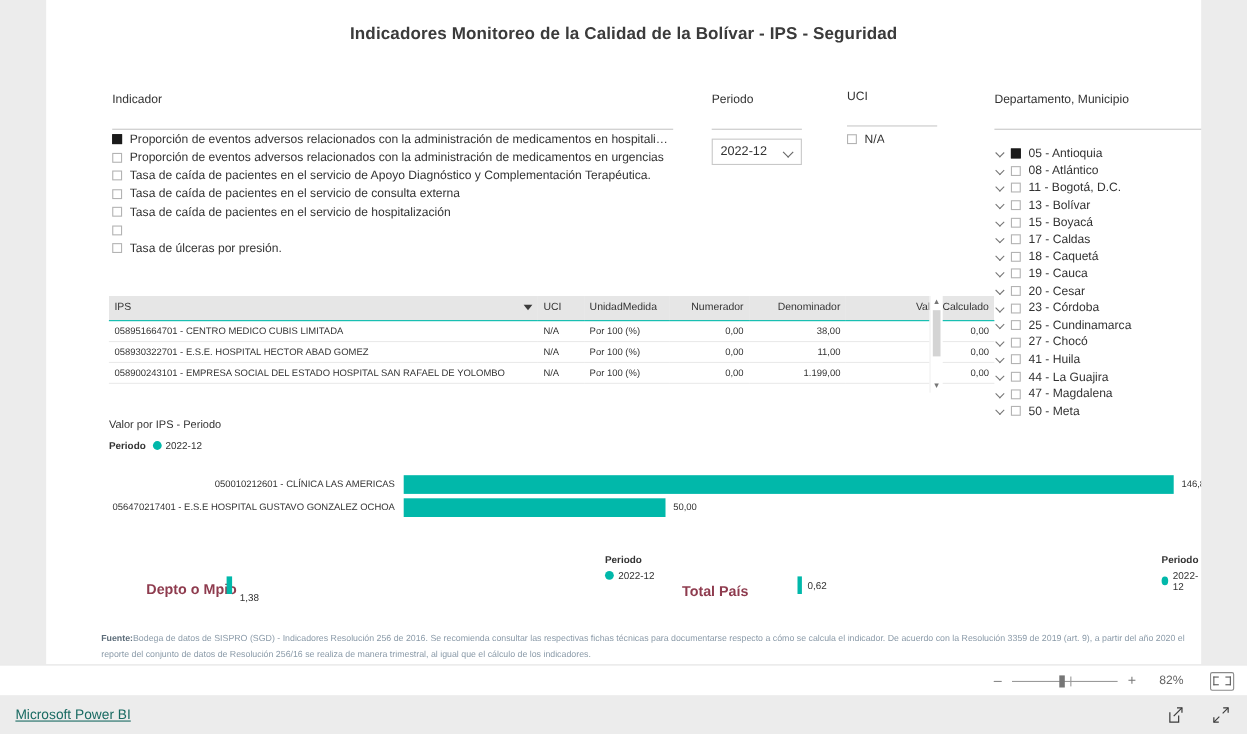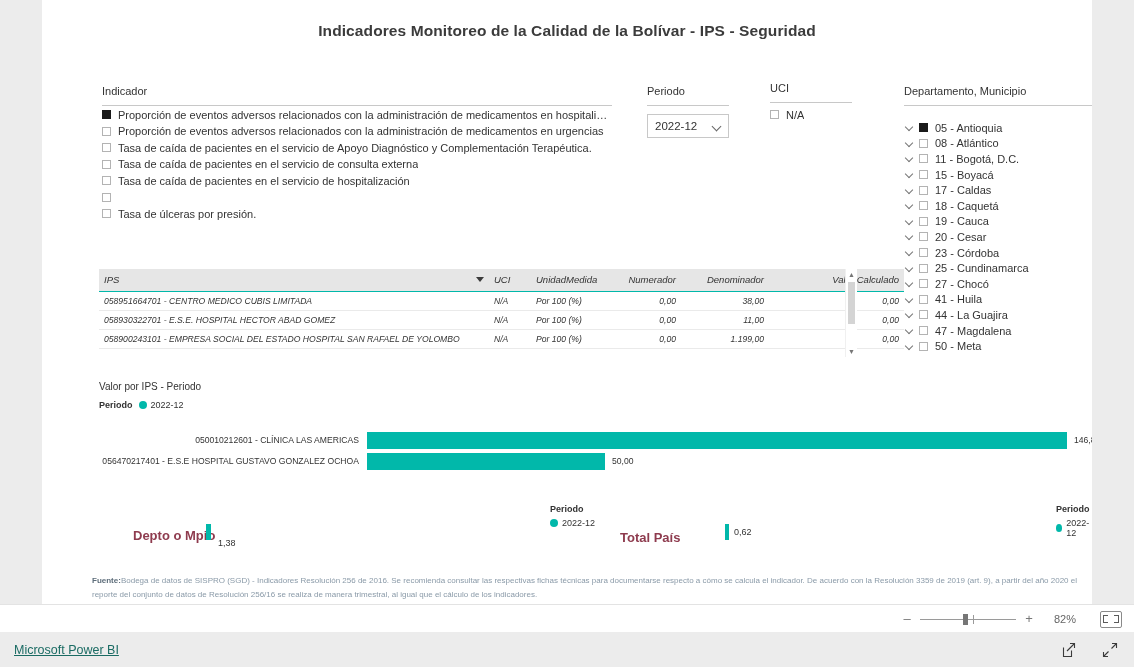--- a/index.html
+++ b/index.html
@@ -37,21 +37,21 @@
     font-size: 15.5px;
     font-weight: bold;
     color: #3b3b3b;
     letter-spacing: .1px;
   }
 
   
   .slicer-head {
     font-size: 11px;
     color: #333333;
-    padding-bottom: 8px;
+    padding-bottom: 20px;
     border-bottom: 1px solid #c8c8c8;
     white-space: nowrap;
   }
 
   
   #indicador-slicer {
     position: absolute;
     left: 60px;
     top: 85px;
     width: 510px;
@@ -182,21 +182,20 @@
     left: 57px;
     top: 269px;
     width: 758px;
     height: 88px;
     background: #ffffff;
   }
   table.pbi-table {
     border-collapse: collapse;
     width: 745px;
     table-layout: fixed;
-    font-style: italic;
   }
   table.pbi-table th {
     background: #e6e6e6;
     color: #333333;
     font-size: 9.5px;
     font-weight: normal;
     text-align: left;
     padding: 4px 5px 5px 5px;
     height: 13px;
     border-bottom: 1px solid #01b8aa;
@@ -575,20 +574,25 @@
         </div>
         <div class="depto-row">
           <span class="expander"></span>
           <span class="chk"></span>
           <span class="depto-label">08 - Atlántico</span>
         </div>
         <div class="depto-row">
           <span class="expander"></span>
           <span class="chk"></span>
           <span class="depto-label">11 - Bogotá, D.C.</span>
+        </div>
+        <div class="depto-row">
+          <span class="expander"></span>
+          <span class="chk"></span>
+          <span class="depto-label">13 - Bolívar</span>
         </div>
         <div class="depto-row">
           <span class="expander"></span>
           <span class="chk"></span>
           <span class="depto-label">15 - Boyacá</span>
         </div>
         <div class="depto-row">
           <span class="expander"></span>
           <span class="chk"></span>
           <span class="depto-label">17 - Caldas</span>

